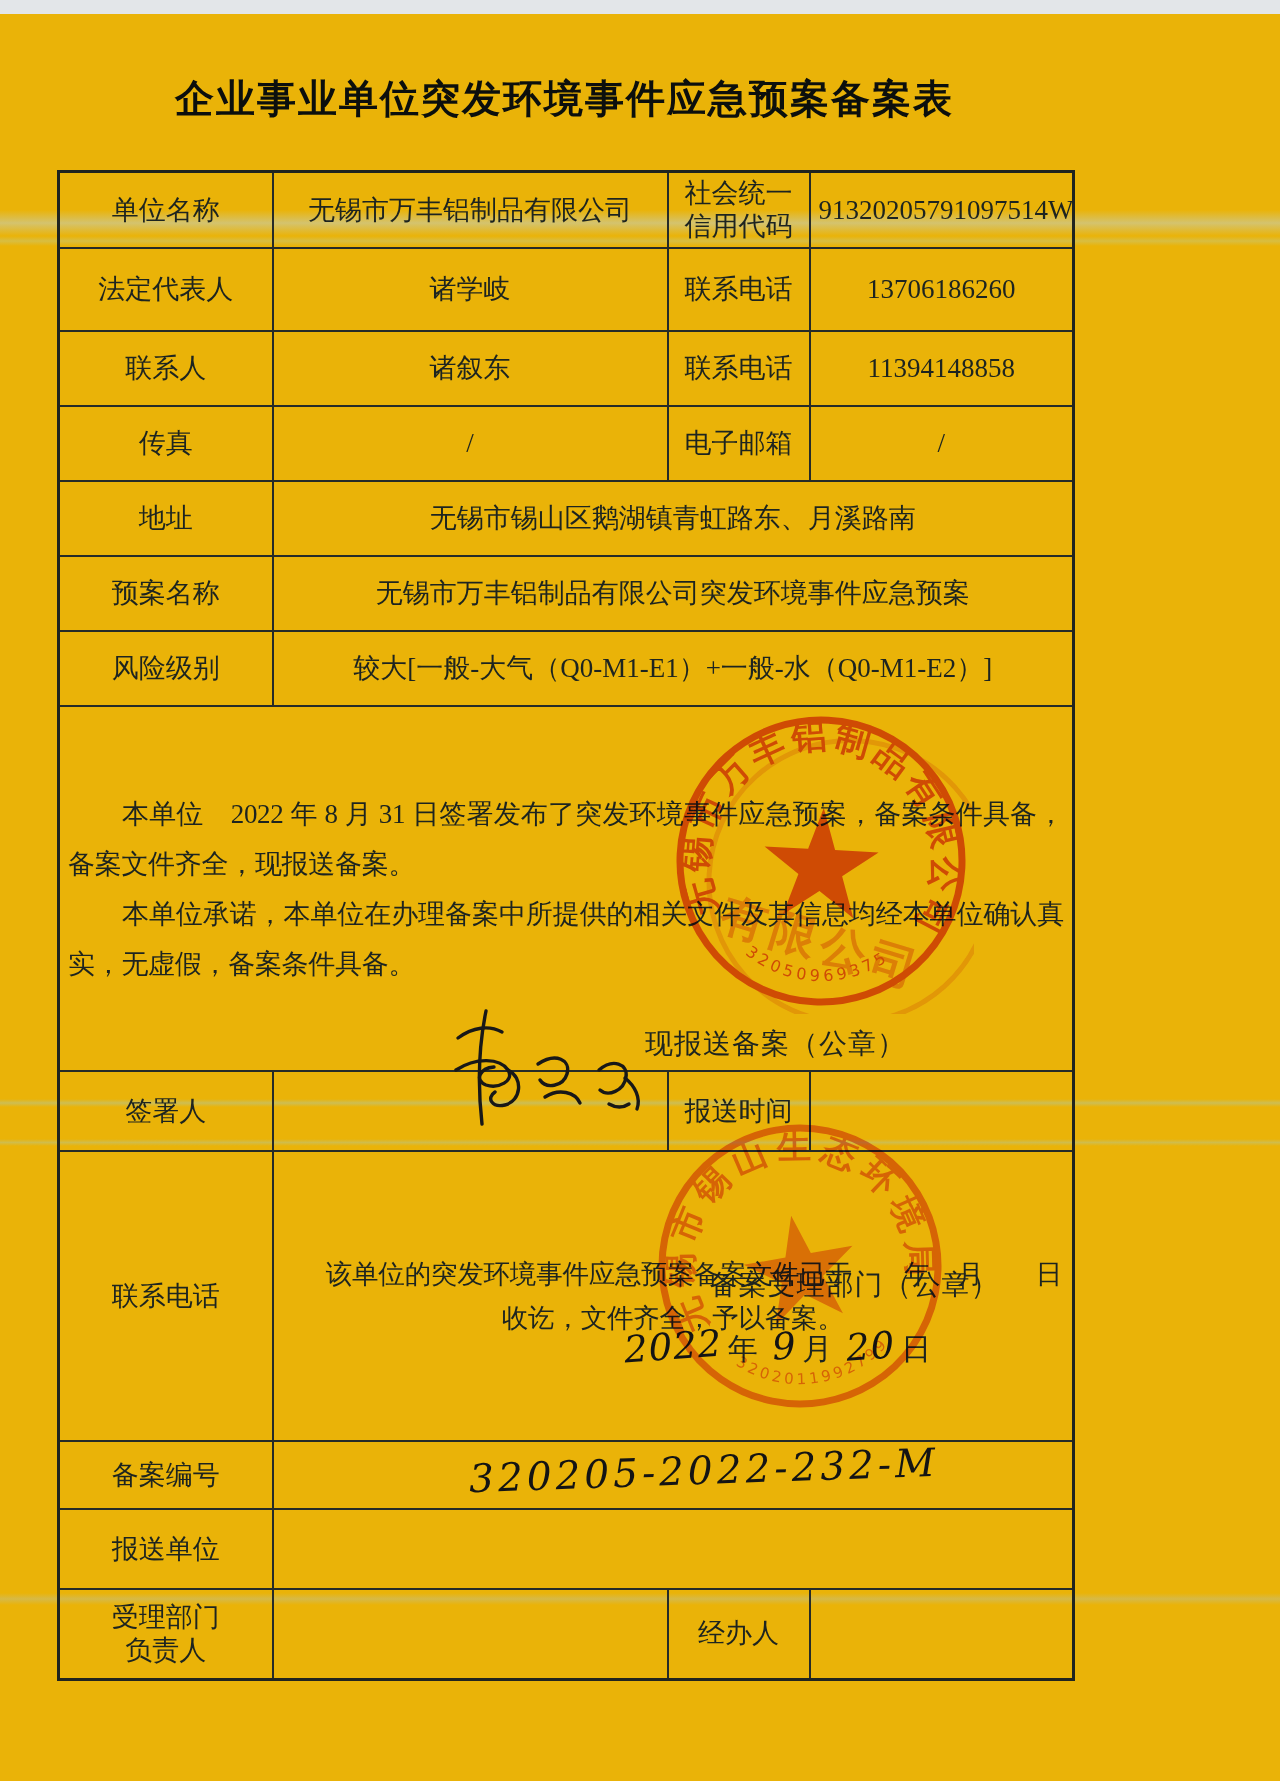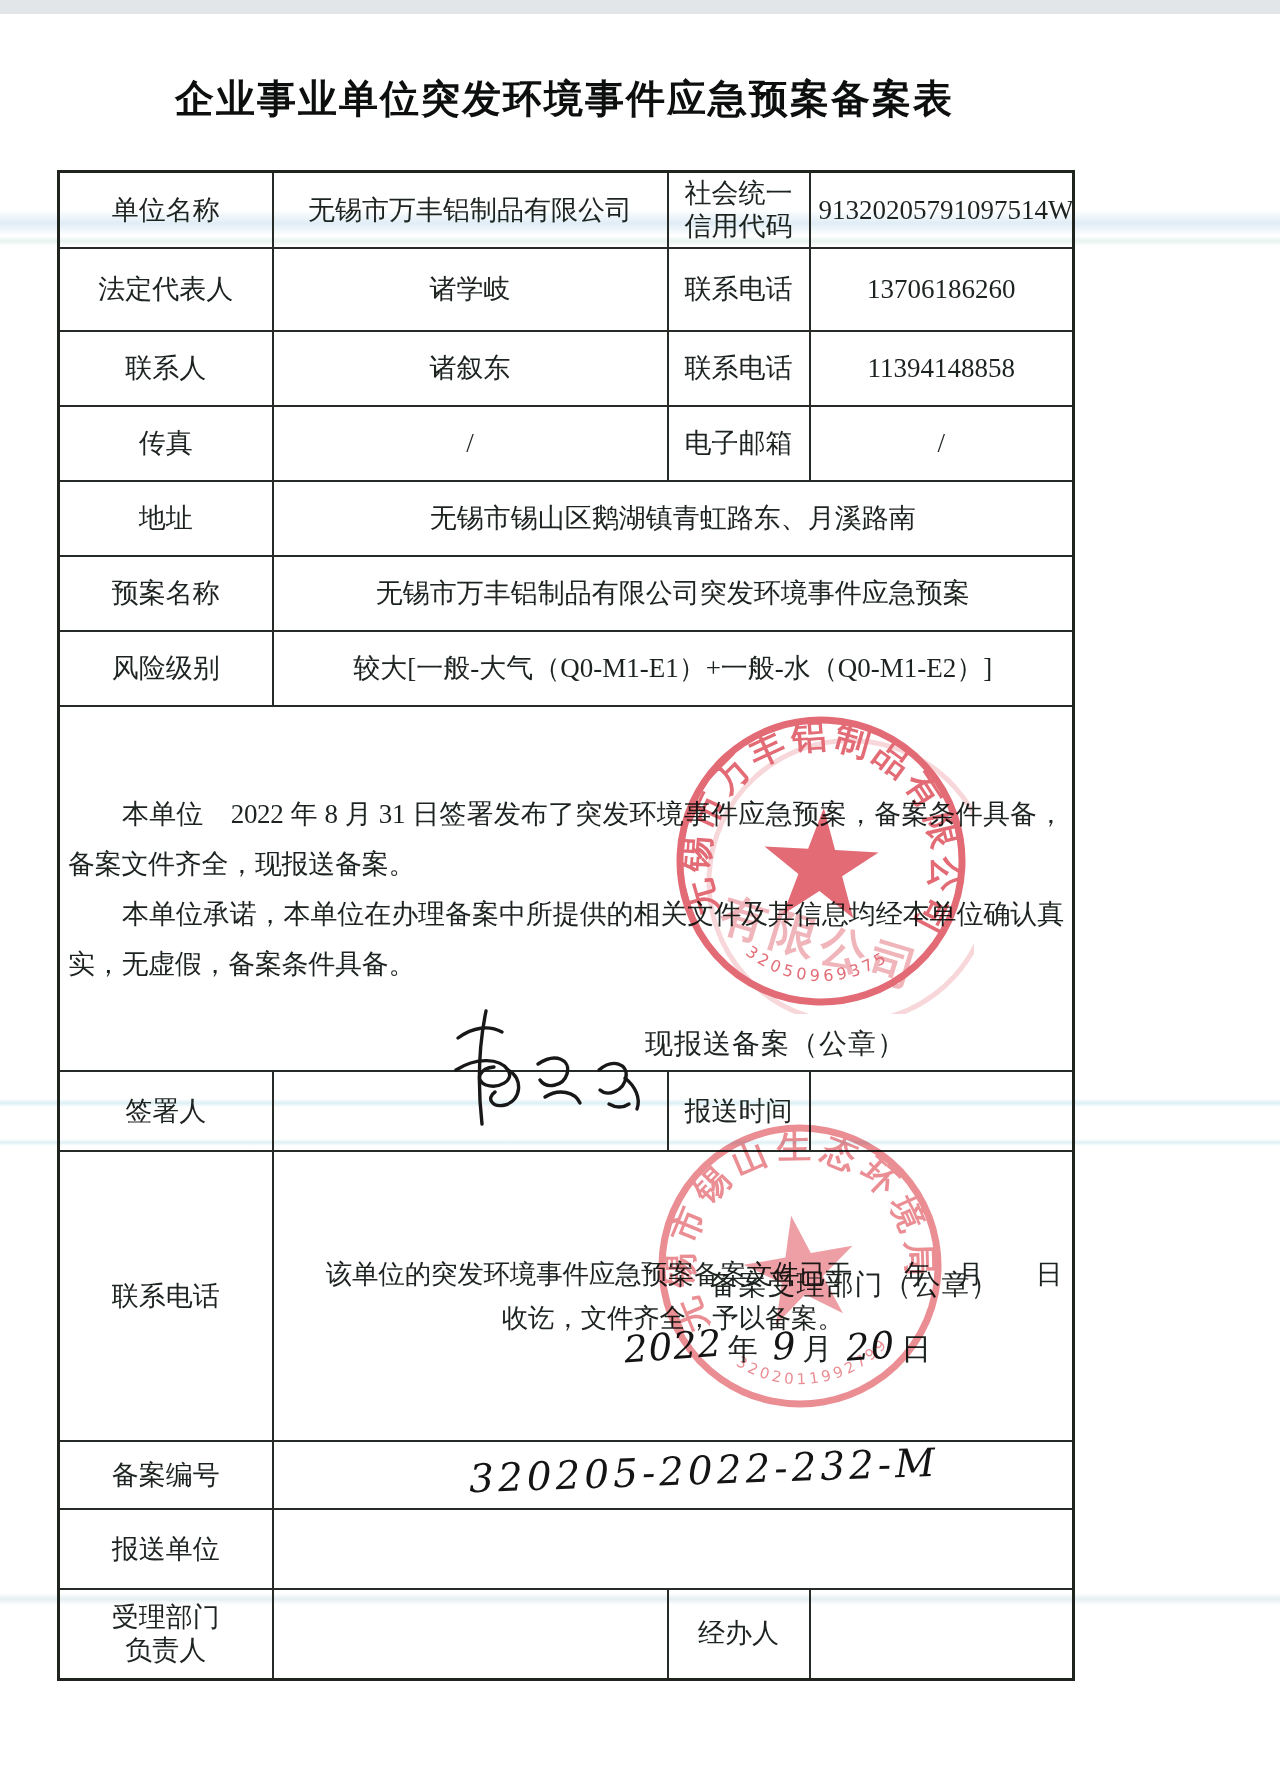--- a/index.html
+++ b/index.html
@@ -1,18 +1,18 @@
 <!DOCTYPE html>
 <html><head>
 <meta charset="utf-8">
 <style>
   html,body{margin:0;padding:0;background:#e8eaec;}
   .page{
     position:relative;width:1280px;height:1781px;margin:0 auto;
-    background:#ffffff;overflow:hidden;
+    background:#eab308;overflow:hidden;
     font-family:"Liberation Serif","DejaVu Serif",serif;
     color:#1d2420;
   }
   .band{position:absolute;left:0;width:100%;pointer-events:none;}
   .band.b1{top:0;height:14px;background:#e3e6e9;}
   .band.b2{top:210px;height:26px;background:linear-gradient(to bottom,rgba(185,215,235,0),rgba(185,215,235,.45),rgba(185,215,235,0));}
   .band.b3{top:236px;height:10px;background:linear-gradient(to bottom,rgba(175,215,200,0),rgba(175,215,200,.30),rgba(175,215,200,0));}
   .band.b4{top:1099px;height:8px;background:linear-gradient(to bottom,rgba(150,210,225,0),rgba(150,210,225,.35),rgba(150,210,225,0));}
   .band.b5{top:1139px;height:7px;background:linear-gradient(to bottom,rgba(150,210,225,0),rgba(150,210,225,.30),rgba(150,210,225,0));}
   .band.b6{top:1593px;height:12px;background:linear-gradient(to bottom,rgba(170,200,215,0),rgba(170,200,215,.30),rgba(170,200,215,0));}

